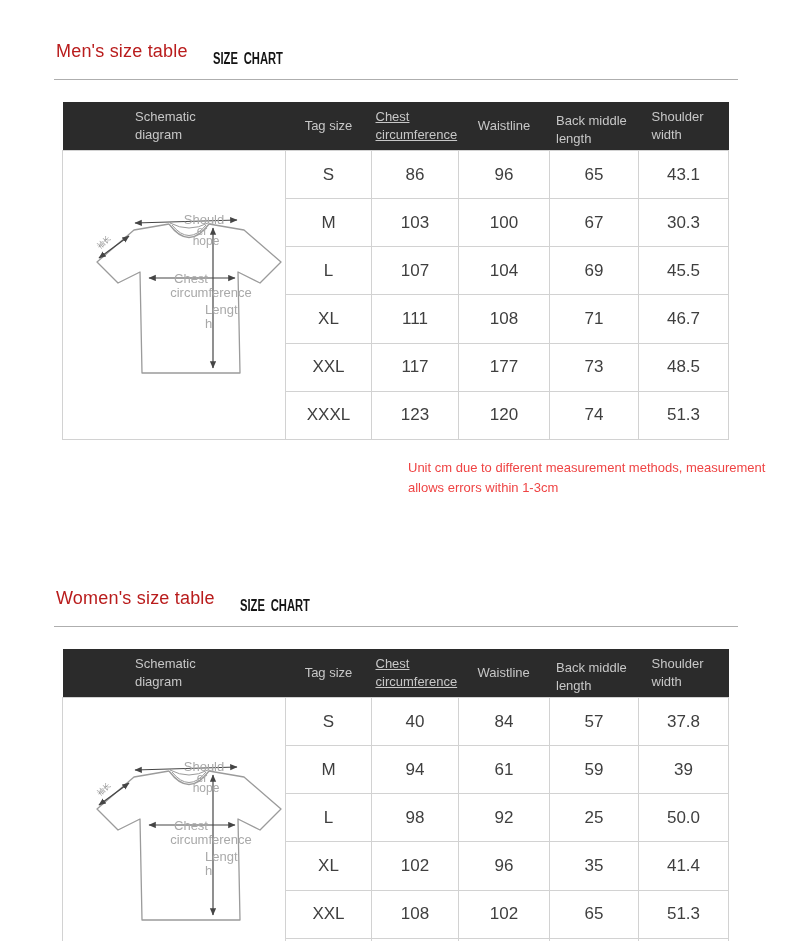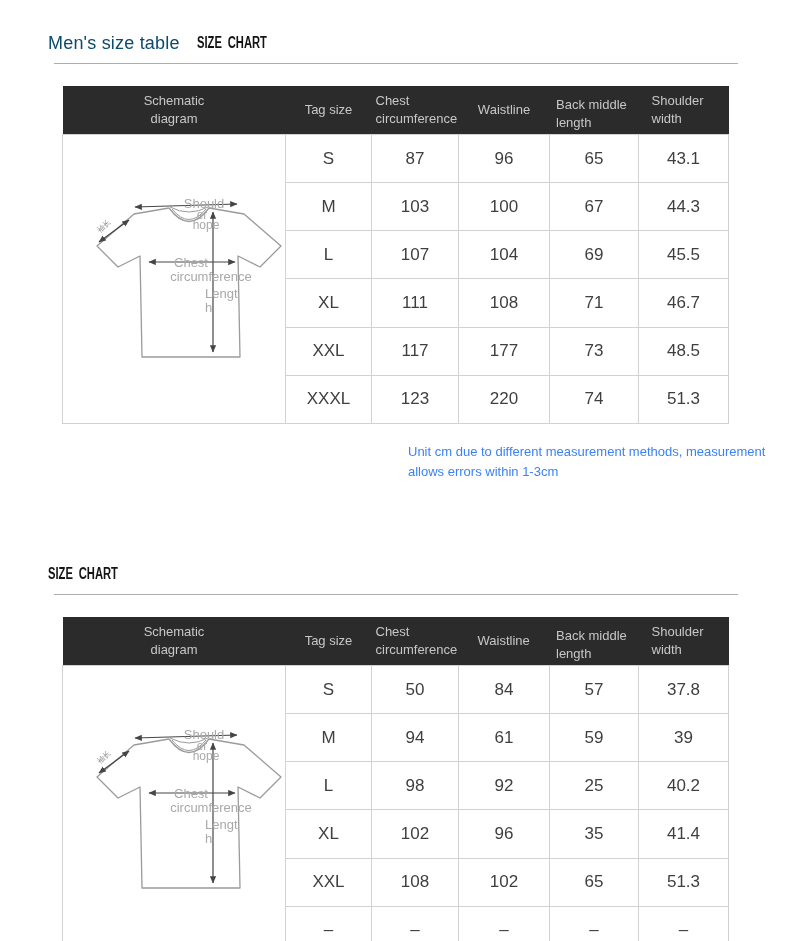--- a/index.html
+++ b/index.html
@@ -3,46 +3,46 @@
 <meta charset="utf-8">
 <style>
   html,body { margin:0; padding:0; }
   body {
     width:790px; height:941px; background:#ffffff;
     font-family:"Liberation Sans", sans-serif;
     -webkit-font-smoothing:antialiased;
   }
   .section { position:relative; }
   .title-row { display:flex; align-items:flex-end; gap:17px; margin-left:48px; padding-top:33px; }
-  .table-title { margin:0; font-size:18px; font-weight:400; color:#0c4a6e; letter-spacing:.2px; }
+  .table-title { margin:8px; font-size:18px; font-weight:400; color:#b91c1c; letter-spacing:.2px; }
   .sizechart-logo {
     display:inline-block; font-weight:700; font-size:17px; color:#141414;
     transform:scale(.66,1.02); transform-origin:left bottom;
     letter-spacing:0; word-spacing:4px; margin-bottom:1px; white-space:nowrap;
   }
   .divider { border:none; border-top:1px solid #aeaeae; margin:9px 52px 0 54px; }
   table.size-table { border-collapse:collapse; table-layout:fixed; width:666px; margin:22px 0 0 62px; }
   thead th {
     background:#2b2b2b; color:#c7c7c7; font-weight:400; font-size:13px;
     height:48px; text-align:center; padding:0 4px; border:none; vertical-align:middle;
   }
   .hdr { display:inline-block; text-align:left; line-height:1.35; }
-  .hdr-schematic { width:78px;text-align:center; }
-  .hdr-chest { width:86px; }
+  .hdr-schematic { width:78px; }
+  .hdr-chest { width:86px;text-decoration:underline; }
   .hdr-back { width:76px;margin-top:8px; }
   .hdr-shoulder { width:64px; }
   .hdr-waist-narrow { width:53px; word-break:break-all; }
   tbody td {
     border:1px solid #d2d2d2; text-align:center; vertical-align:middle;
     font-size:17px; color:#3f3f3f; height:42px; background:#ffffff;
   }
   td.schematic-cell { padding:15px; vertical-align:top; }
   td.schematic-cell svg { display:block; }
   .note {
-    font-size:13px; line-height:1.5; color:#3b82f6;
+    font-size:13px; line-height:1.5; color:#ef4444;
     margin:18px 8px 0 auto; text-align:left;
   }
   .note-mens { width:374px; }
   .note-womens { width:404px; }
   .section-womens { margin-top:50px; }
   .dlabel { fill:#a9a9a9; font-family:"Liberation Sans", sans-serif; font-size:13px; }
   .dlabel-small { fill:#a9a9a9; font-size:12px; }
   .dlabel-cn { fill:#8a8a8a; font-size:7.5px; }
   .shirt { fill:none; stroke:#9b9b9b; stroke-width:1.3; stroke-linejoin:round; }
   .shirt-thin { fill:none; stroke:#9b9b9b; stroke-width:1; }
@@ -98,31 +98,31 @@
             <text class="dlabel-small" x="124" y="69" text-anchor="middle">er</text>
             <text class="dlabel-small" x="128" y="79" text-anchor="middle">hope</text>
             <text class="dlabel-cn" x="22" y="83" transform="rotate(-42 22 83)">袖长</text>
             <text class="dlabel" x="113" y="117" text-anchor="middle">Chest</text>
             <text class="dlabel" x="133" y="131" text-anchor="middle">circumference</text>
             <text class="dlabel" x="127" y="148">Lengt</text>
             <text class="dlabel" x="127" y="162">h</text>
           </svg>
         </td>
         <td>S</td>
-        <td>87</td>
+        <td>86</td>
         <td>96</td>
         <td>65</td>
         <td>43.1</td>
       </tr>
       <tr>
         <td>M</td>
         <td>103</td>
         <td>100</td>
         <td>67</td>
-        <td>44.3</td>
+        <td>30.3</td>
       </tr>
       <tr>
         <td>L</td>
         <td>107</td>
         <td>104</td>
         <td>69</td>
         <td>45.5</td>
       </tr>
       <tr>
         <td>XL</td>
@@ -134,32 +134,33 @@
       <tr>
         <td>XXL</td>
         <td>117</td>
         <td>177</td>
         <td>73</td>
         <td>48.5</td>
       </tr>
       <tr>
         <td>XXXL</td>
         <td>123</td>
-        <td>220</td>
+        <td>120</td>
         <td>74</td>
         <td>51.3</td>
       </tr>
     </tbody>
   </table>
 
   <p class="note note-mens">Unit cm due to different measurement methods, measurement allows errors within 1-3cm</p>
 </div>
 
 <div class="section section-womens">
   <div class="title-row">
+    <h2 class="table-title">Women's size table</h2>
     <span class="sizechart-logo">SIZE CHART</span>
   </div>
   <hr class="divider">
 
   <table class="size-table">
     <colgroup>
       <col style="width:223px">
         <col style="width:86px">
         <col style="width:87px">
       <col style="width:91px">
@@ -197,38 +198,38 @@
             <text class="dlabel-small" x="124" y="69" text-anchor="middle">er</text>
             <text class="dlabel-small" x="128" y="79" text-anchor="middle">hope</text>
             <text class="dlabel-cn" x="22" y="83" transform="rotate(-42 22 83)">袖长</text>
             <text class="dlabel" x="113" y="117" text-anchor="middle">Chest</text>
             <text class="dlabel" x="133" y="131" text-anchor="middle">circumference</text>
             <text class="dlabel" x="127" y="148">Lengt</text>
             <text class="dlabel" x="127" y="162">h</text>
           </svg>
         </td>
         <td>S</td>
-        <td>50</td>
+        <td>40</td>
         <td>84</td>
         <td>57</td>
         <td>37.8</td>
       </tr>
       <tr>
         <td>M</td>
         <td>94</td>
         <td>61</td>
         <td>59</td>
         <td>39</td>
       </tr>
       <tr>
         <td>L</td>
         <td>98</td>
         <td>92</td>
         <td>25</td>
-        <td>40.2</td>
+        <td>50.0</td>
       </tr>
       <tr>
         <td>XL</td>
         <td>102</td>
         <td>96</td>
         <td>35</td>
         <td>41.4</td>
       </tr>
       <tr>
         <td>XXL</td>

